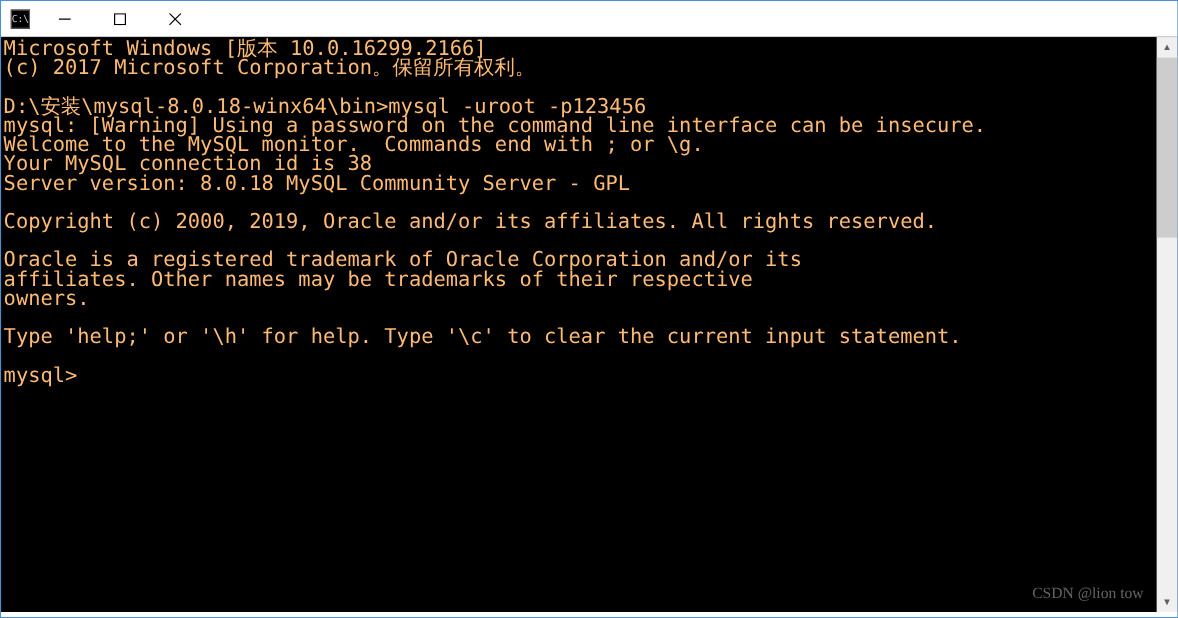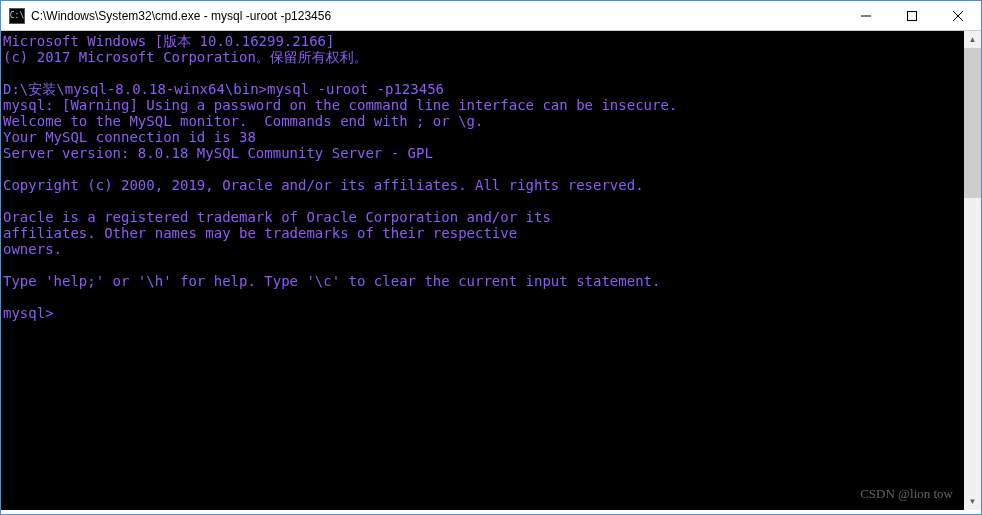--- a/index.html
+++ b/index.html
@@ -71,23 +71,23 @@
     }
     .terminal-wrap {
       flex: 1;
       display: flex;
       background: #000;
       position: relative;
     }
     .terminal {
       flex: 1;
       background: #000;
-      color: #8b5cf6;
+      color: #fdba74;
       font-family: "NSimSun", "SimSun", "Consolas", monospace;
-      font-size: 14px;
+      font-size: 17px;
       line-height: 16px;
       padding: 2px 0 0 2px;
       white-space: pre;
       overflow: hidden;
       letter-spacing: 0;
     }
     .scrollbar {
       width: 17px;
       background: #f0f0f0;
       display: flex;
@@ -133,21 +133,20 @@
     @keyframes blink {
       50% { opacity: 0; }
     }
   </style>
 </head>
 <body>
 
 <div class="window">
   <div class="titlebar">
     <div class="title-icon">C:\</div>
-    <div class="title-text">C:\Windows\System32\cmd.exe - mysql  -uroot -p123456</div>
     <div class="win-controls">
       <div class="win-btn">
         <svg viewBox="0 0 10 10">
             <line x1="0" y1="5" x2="10" y2="5" stroke="currentColor" stroke-width="1"></line>
           </svg>
       </div>
       <div class="win-btn">
         <svg viewBox="0 0 10 10">
             <rect x="0.5" y="0.5" width="9" height="9" fill="none" stroke="currentColor" stroke-width="1"></rect>
           </svg>

